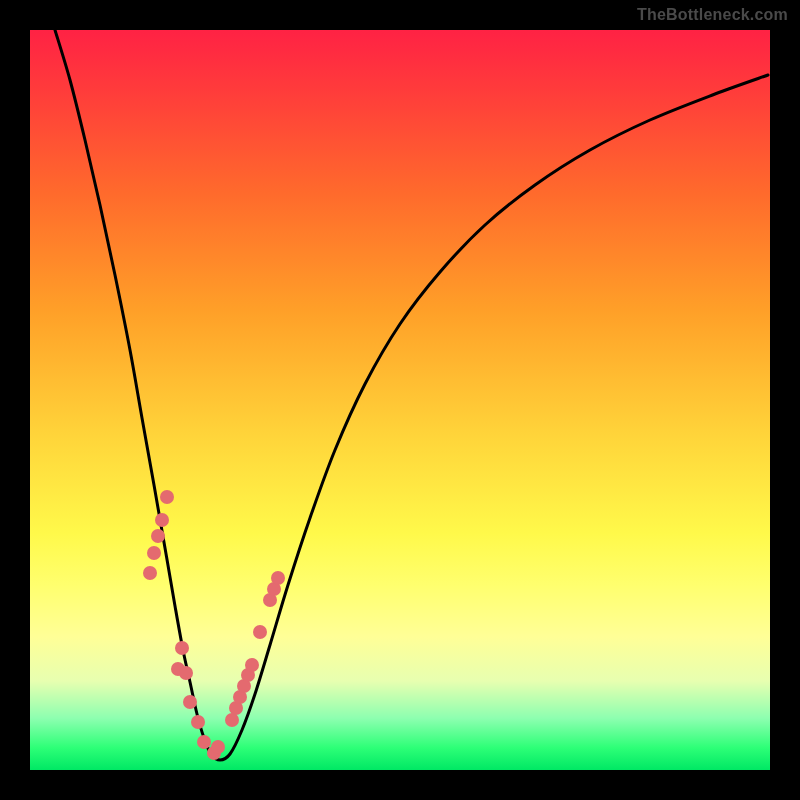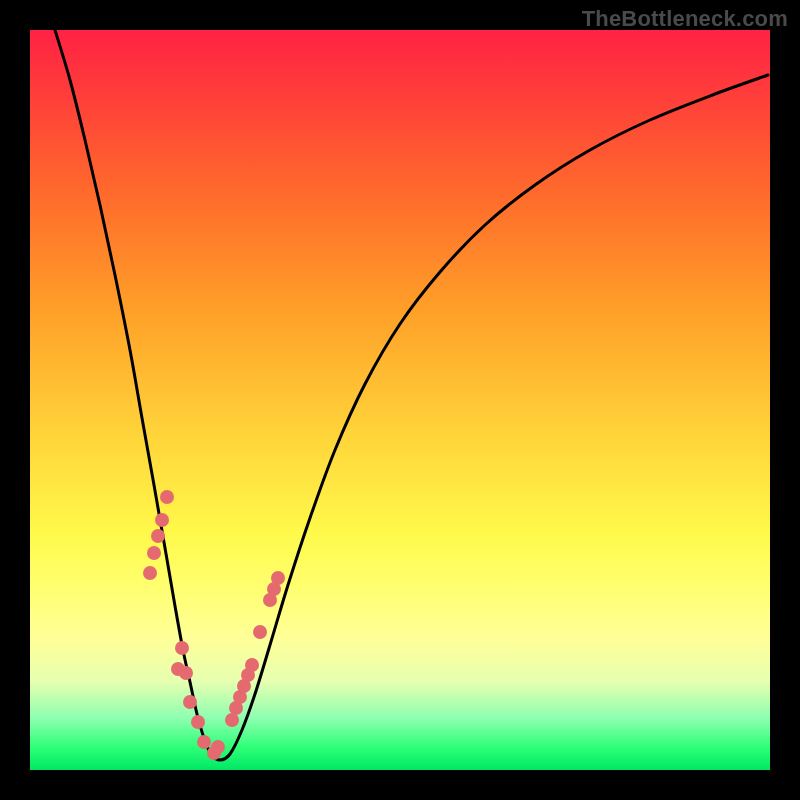--- a/index.html
+++ b/index.html
@@ -36,21 +36,21 @@
       #e7ffb0 88%,
       #8dffb0 93%,
       #2dff77 97%,
       #00e864 100%
     );
   }
   .watermark {
     position: absolute;
     top: 6px;
     right: 12px;
-    font-size: 22px;
+    font-size: 16px;
     font-weight: 600;
     color: #4a4a4a;
     letter-spacing: 0.2px;
     user-select: none;
   }
   svg.curve-layer {
     position: absolute;
     left: 0;
     top: 0;
     width: 740px;

